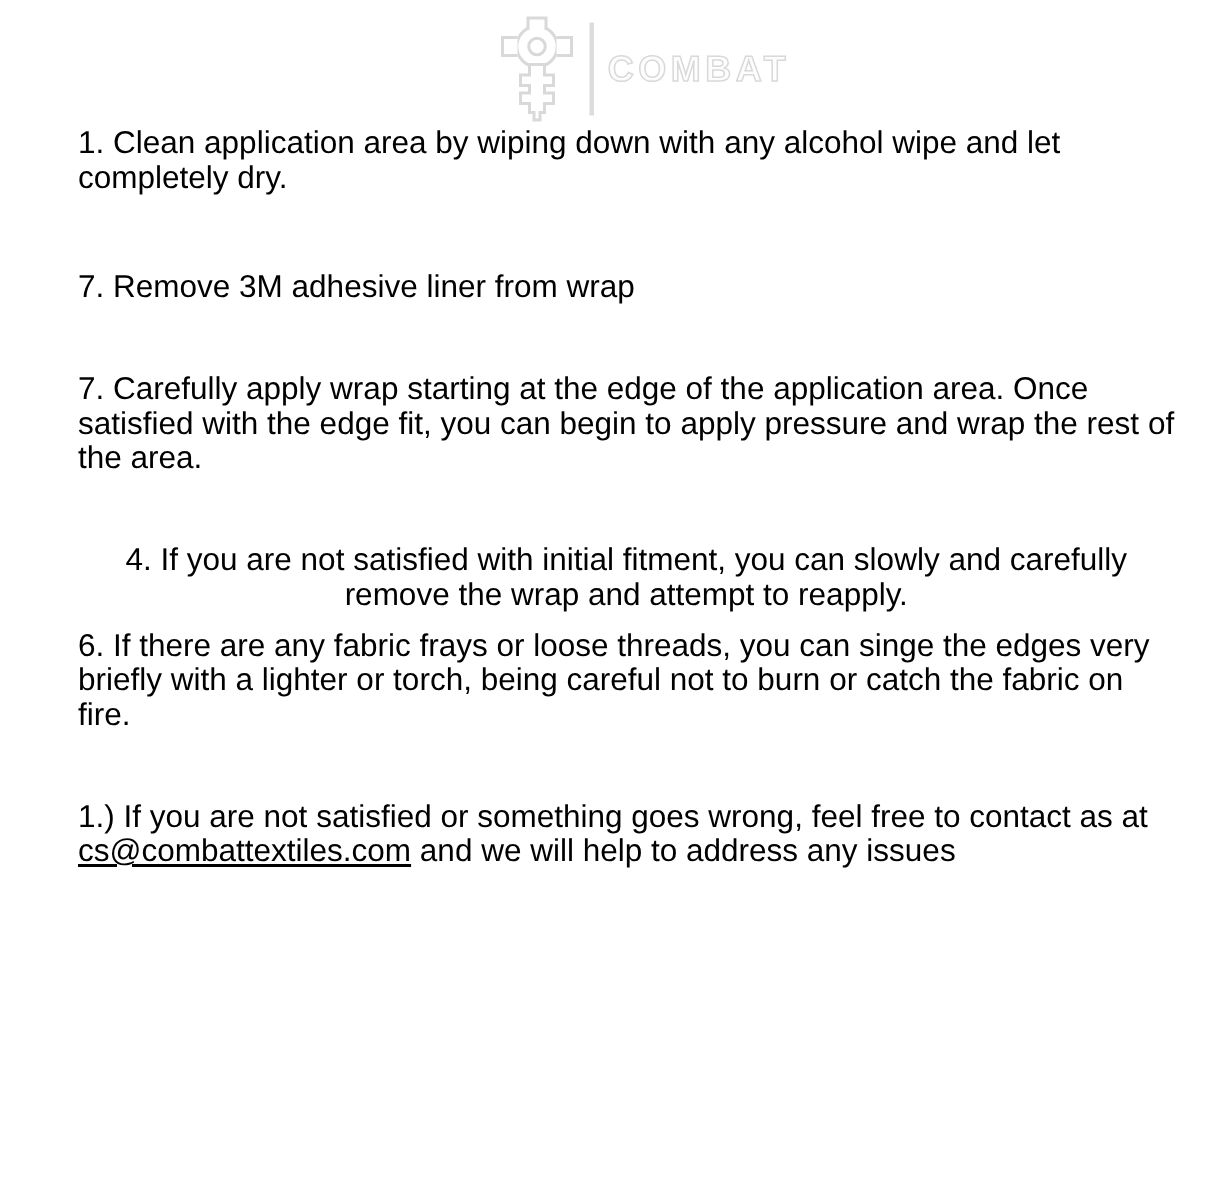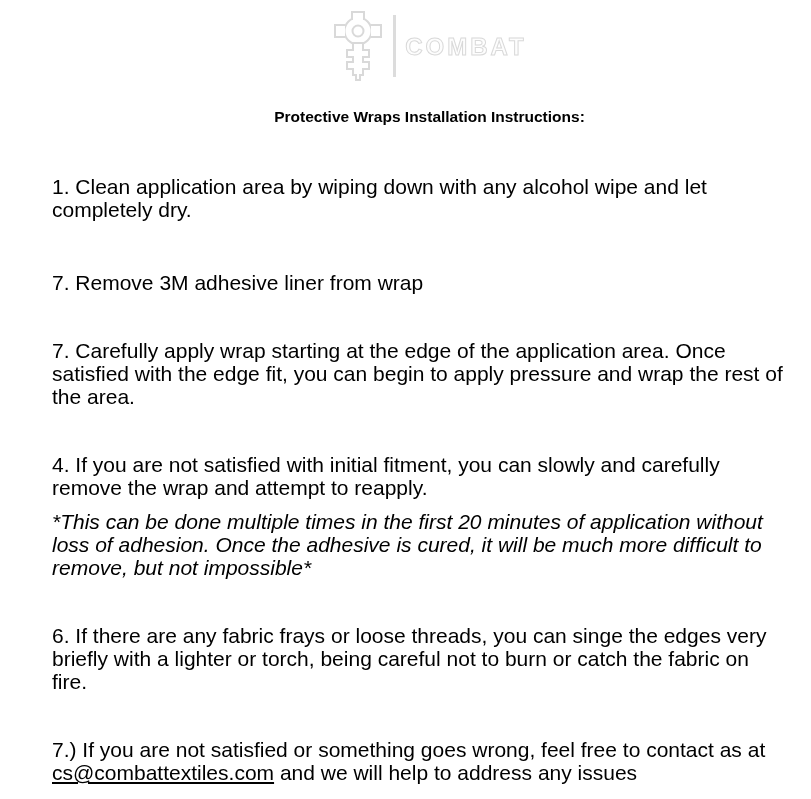--- a/index.html
+++ b/index.html
@@ -66,20 +66,21 @@
   .doc-body p {
     margin: 0 0 45px 0;
     font-size: 21px;
     line-height: 23px;
   }
   .doc-body p.first-step {
     margin-bottom: 50px;
   }
   .doc-body p.tight {
     margin-bottom: 11px;
+    text-align: center;
   }
   .doc-body p.note {
     font-style: italic;
   }
   .doc-body p.last {
     margin-bottom: 0;
   }
   a.email-link {
     color: #000000;
     text-decoration: underline;
@@ -105,25 +106,23 @@
 
         <path d="M21,34 H31 V41 H37 V48 H31 V53 H37 V60 H31 V66 H28 V71 H24 V66 H21 V60 H15 V53 H21 V48 H15 V41 H21 Z" stroke="#d9d9d9" stroke-width="2" fill="#ffffff"></path>
       </svg>
     </div>
     <div class="logo-divider"></div>
     <div class="logo-text">
       <div>COMBAT</div>
     </div>
   </div>
 
-  <div class="doc-title">Protective Wraps Installation Instructions:</div>
 
   <div class="doc-body">
     <p class="first-step">1. Clean application area by wiping down with any alcohol wipe and let completely dry.</p>
     <p>7. Remove 3M adhesive liner from wrap</p>
     <p>7. Carefully apply wrap starting at the edge of the application area. Once satisfied with the edge fit, you can begin to apply pressure and wrap the rest of the area.</p>
     <p class="tight">4. If you are not satisfied with initial fitment, you can slowly and carefully remove the wrap and attempt to reapply.</p>
-    <p class="note">*This can be done multiple times in the first 20 minutes of application without loss of adhesion. Once the adhesive is cured, it will be much more difficult to remove, but not impossible*</p>
     <p>6. If there are any fabric frays or loose threads, you can singe the edges very briefly with a lighter or torch, being careful not to burn or catch the fabric on fire.</p>
-    <p class="last"><span>7.) If you are not satisfied or something goes wrong, feel free to contact as at </span><a class="email-link" href="#">cs@combattextiles.com</a><span> and we will help to address any issues</span></p>
+    <p class="last"><span>1.) If you are not satisfied or something goes wrong, feel free to contact as at </span><a class="email-link" href="#">cs@combattextiles.com</a><span> and we will help to address any issues</span></p>
   </div>
 
 </div>
 
 </body></html>

